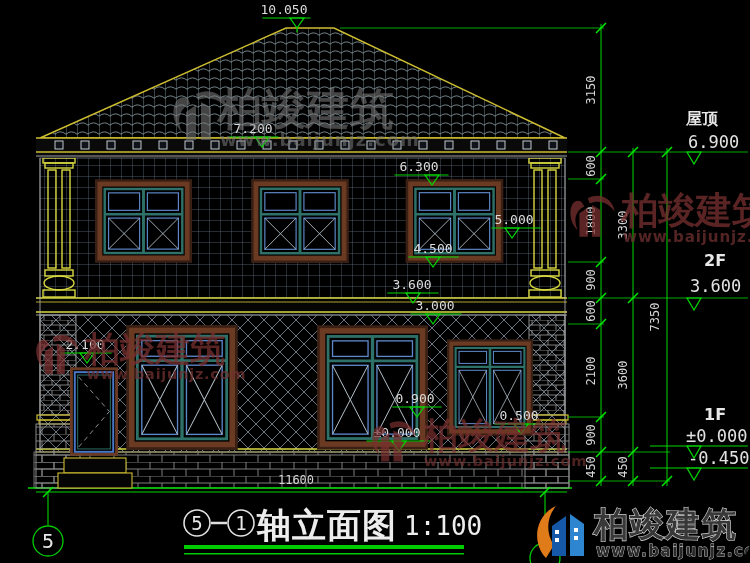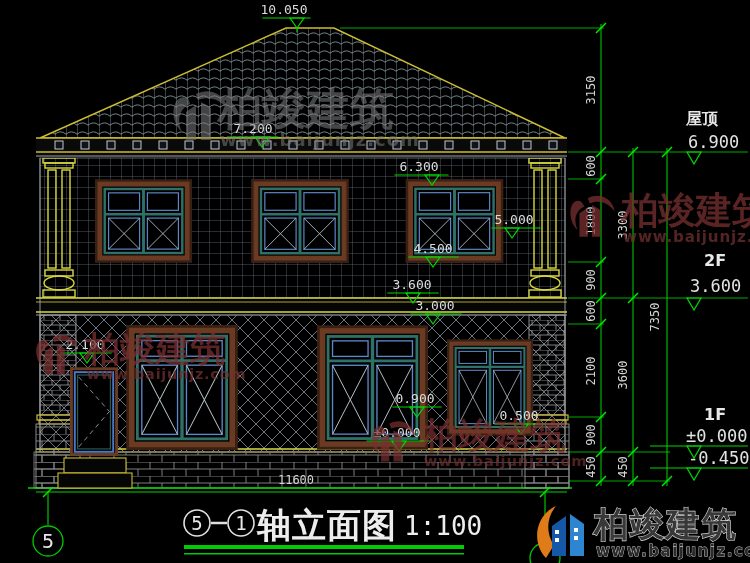--- a/index.html
+++ b/index.html
@@ -1,17 +1,17 @@
 <!DOCTYPE html>
 <html><head>
 <meta charset="utf-8">
 <style>
   html,body{margin:0;padding:0;background:#000;}
   #stage{position:relative;width:750px;height:563px;background:#000;overflow:hidden;
-         font-family:"DejaVu Sans",sans-serif;}
+         font-family:"DejaVu Sans",sans-serif;border-radius:22px;}
   svg{display:block;}
   text{user-select:none;}
   .dim{font:12px "DejaVu Sans Mono",monospace;fill:#d6d6d6;}
   .elev{font:13px "DejaVu Sans Mono",monospace;fill:#dcdcdc;}
   .lvlval{font:17px "DejaVu Sans Mono",monospace;fill:#e2e2e2;}
   .lvllab{font:bold 16px "DejaVu Sans",sans-serif;fill:#e8e8e8;}
   .wmtext{font:bold 44px "DejaVu Sans",sans-serif;}
   .wmsite{font:bold 18px "DejaVu Sans",sans-serif;letter-spacing:1px;}
   .g{stroke:#00d800;}
 </style>

